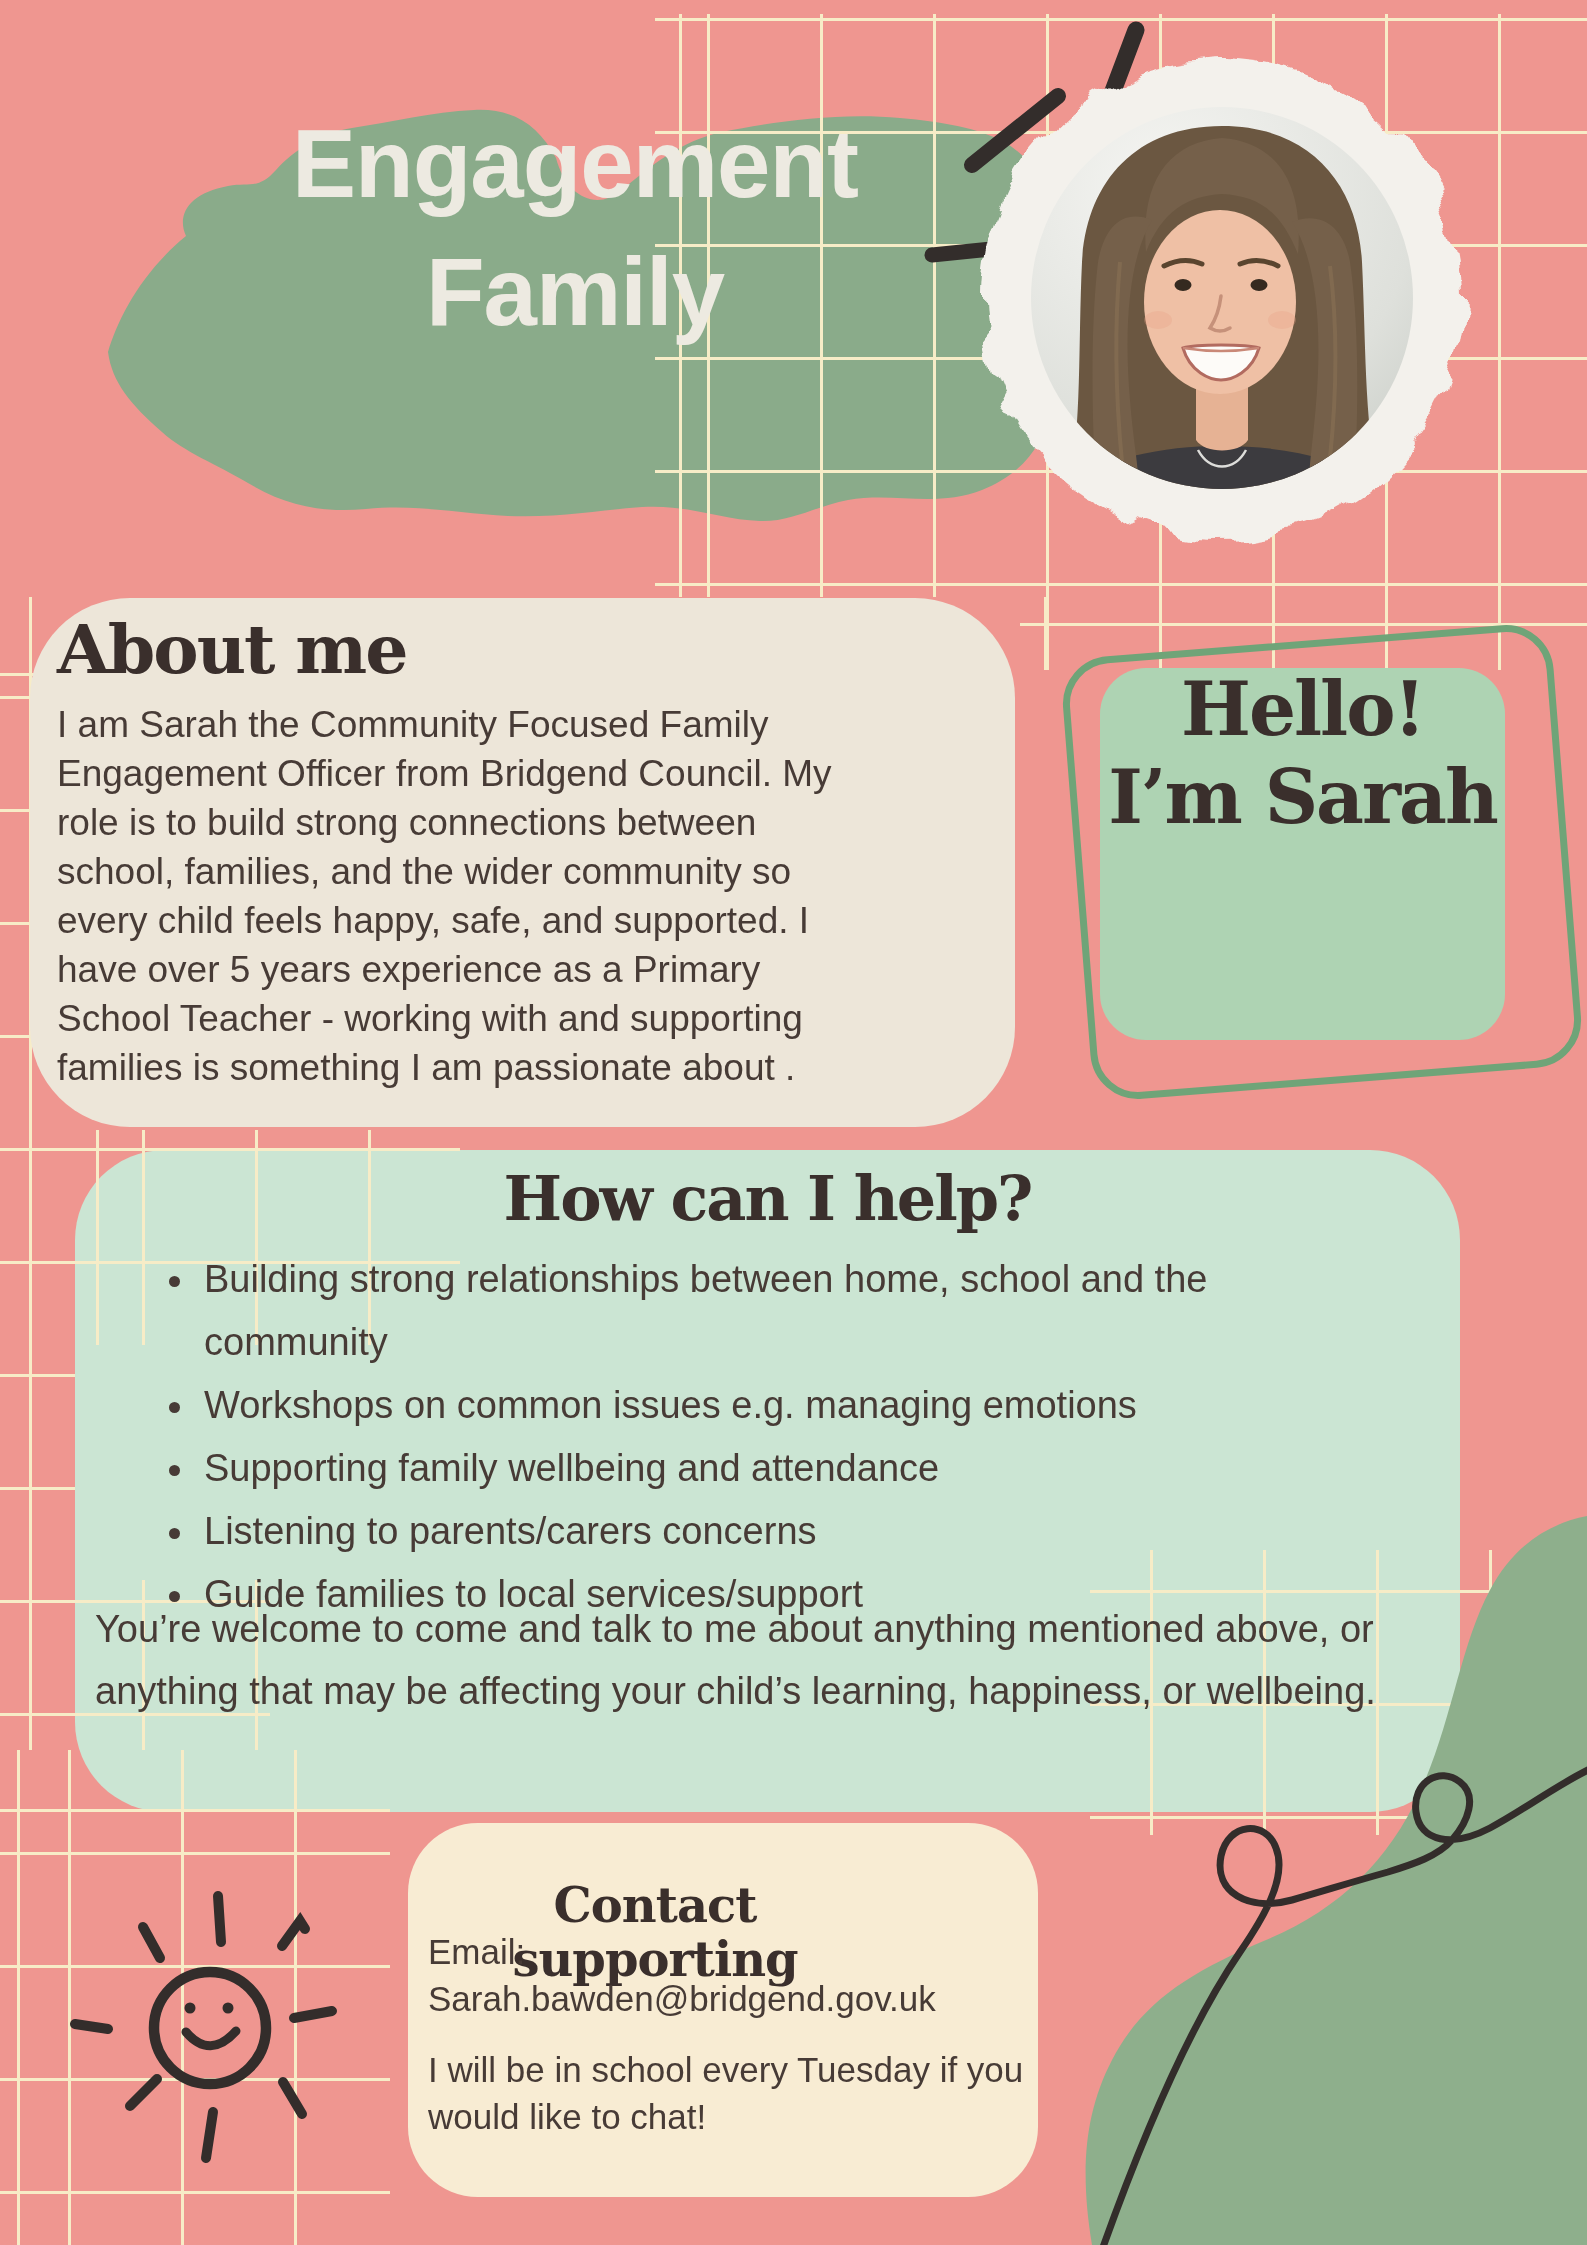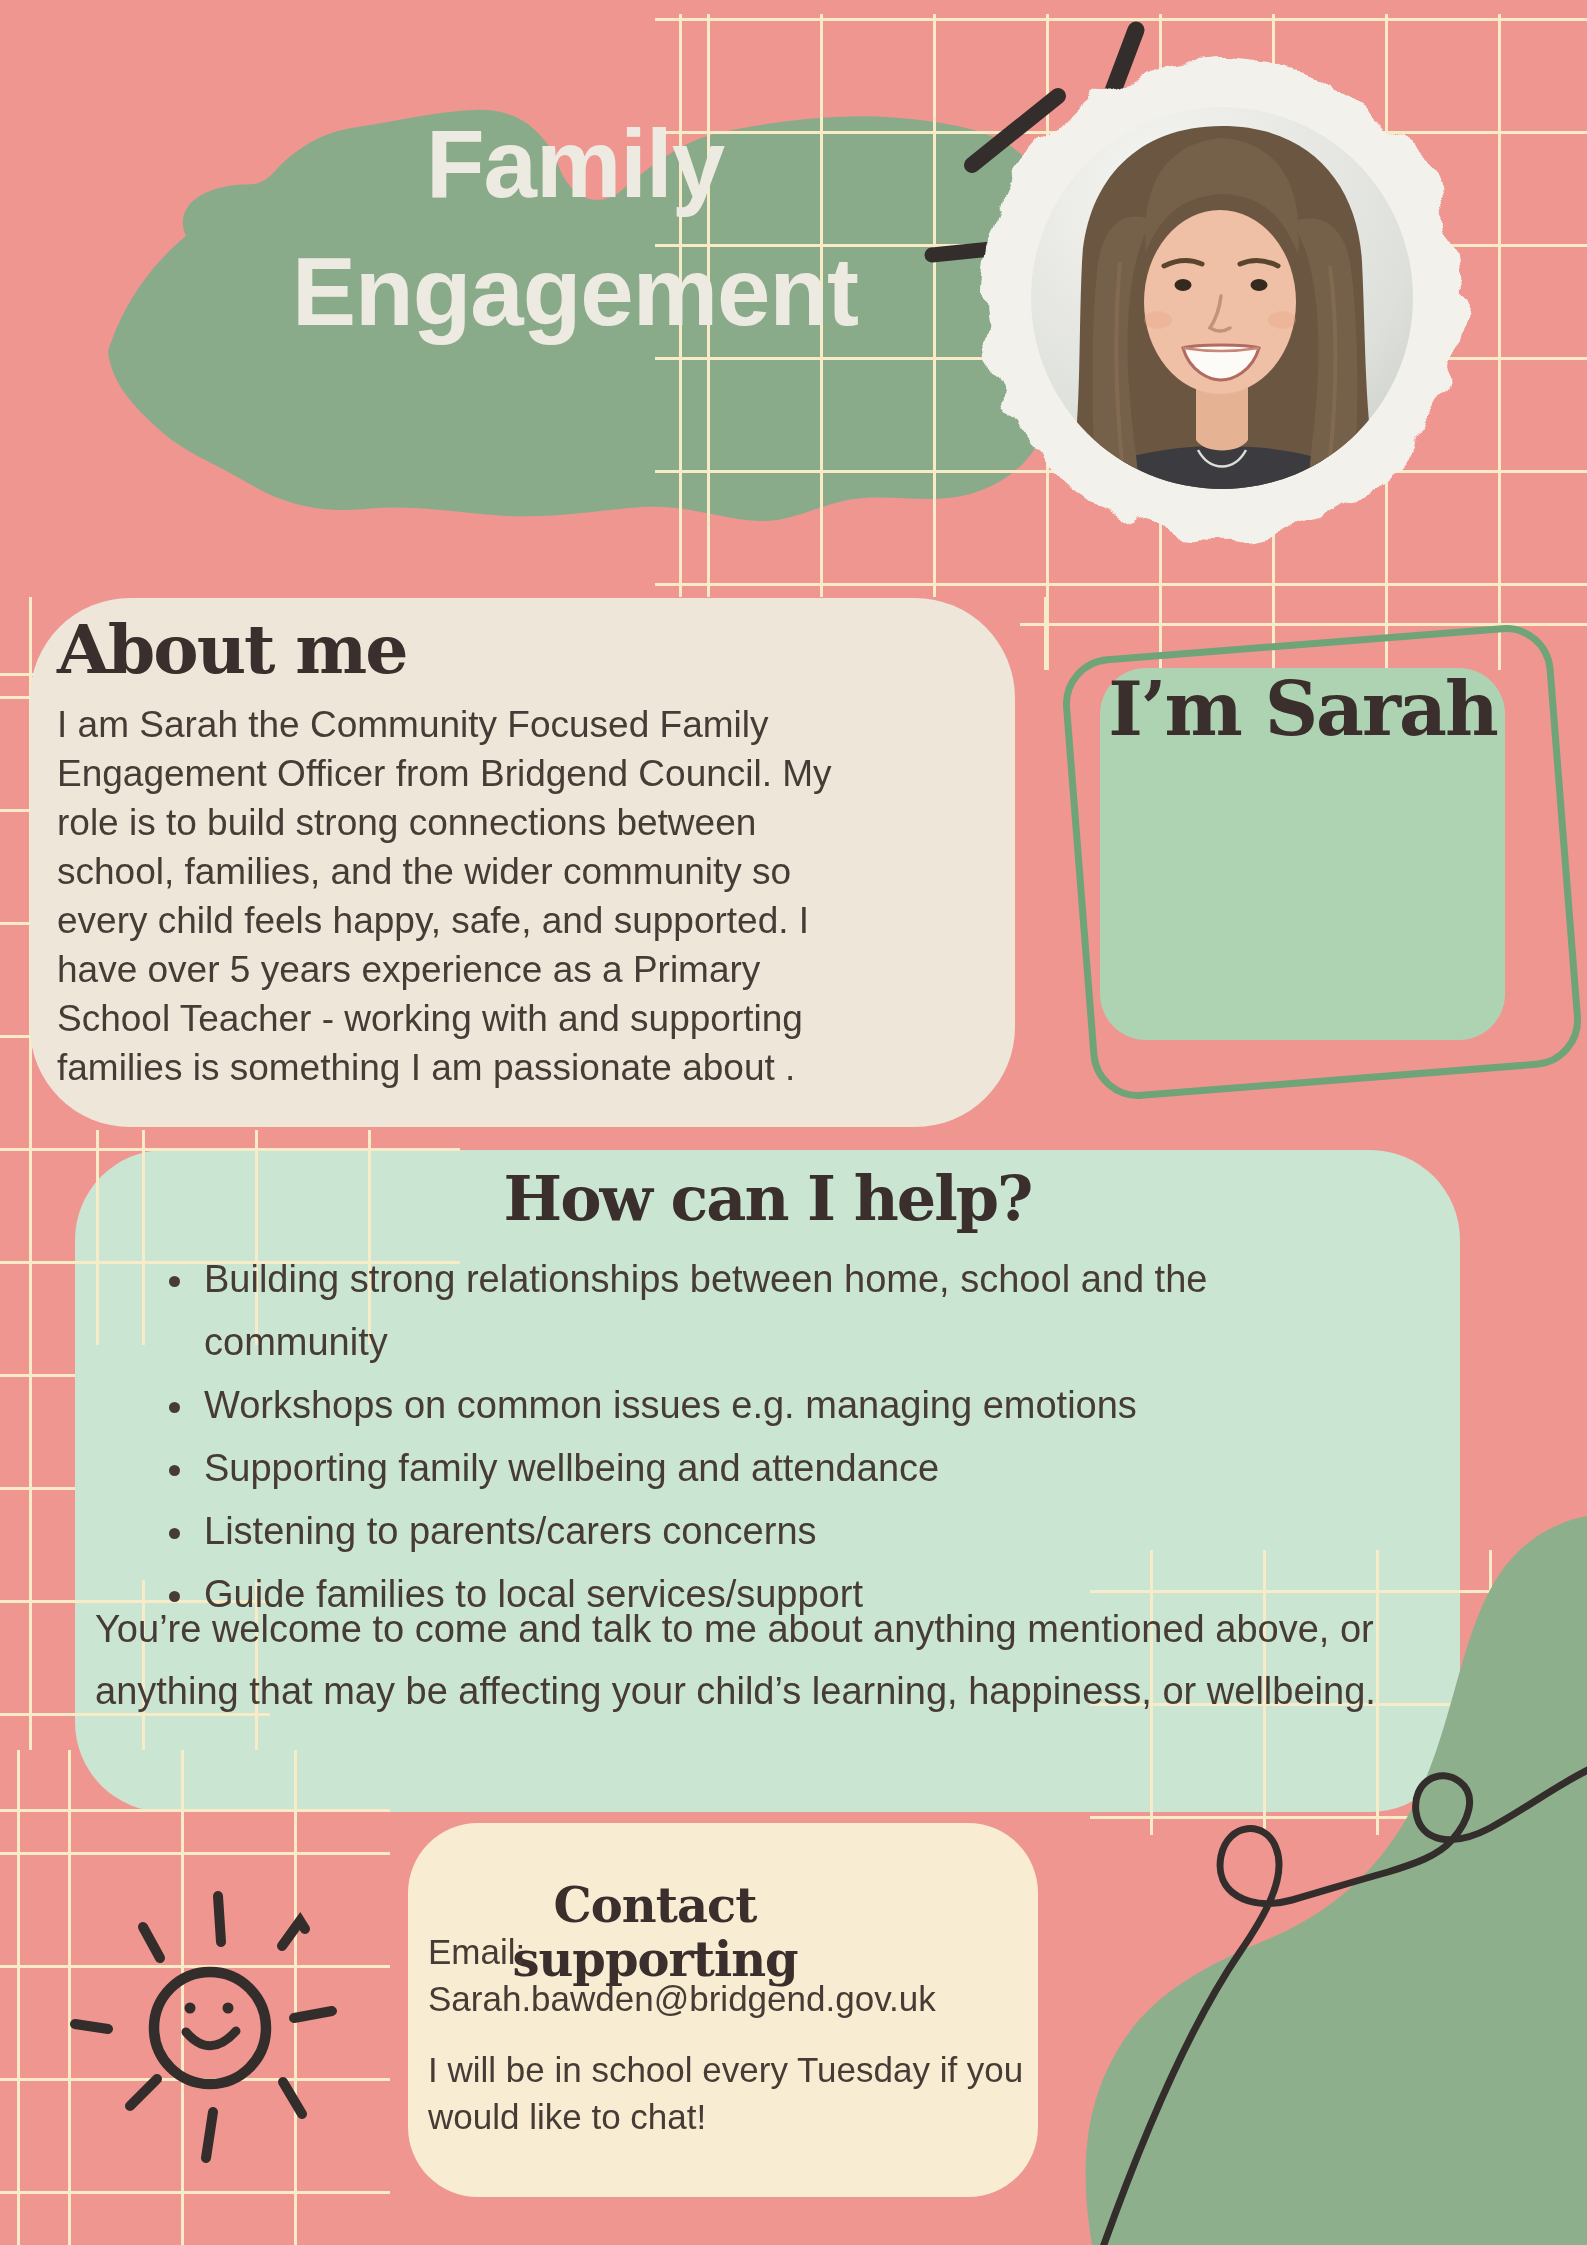--- a/index.html
+++ b/index.html
@@ -79,22 +79,22 @@
 
   <div class="grid" id="grid-a"></div>
   <div class="grid" id="grid-b"></div>
   <div class="grid" id="grid-ce"></div>
   <div class="grid" id="grid-d"></div>
   <div class="grid" id="grid-d2"></div>
   <div class="grid" id="grid-e"></div>
   <div class="grid" id="grid-f"></div>
 
   <div class="abs title">
+    <div>Engagement</div>
     <div>Family</div>
-    <div>Engagement</div>
   </div>
 
   <svg id="photo-layer" class="layer" viewBox="0 0 1587 2245">
     <defs>
       <filter id="torn" x="-25%" y="-25%" width="150%" height="150%">
         <feTurbulence type="fractalNoise" baseFrequency="0.018 0.02" numOctaves="3" seed="8" result="n"></feTurbulence>
         <feDisplacementMap in="SourceGraphic" in2="n" scale="34" xChannelSelector="R" yChannelSelector="G"></feDisplacementMap>
       </filter>
       <radialGradient id="pbg" cx="35%" cy="22%" r="115%">
         <stop offset="0%" stop-color="#F5F5F2"></stop>
@@ -149,20 +149,21 @@
     </g>
   </svg>
 
   <div class="abs about-card"></div>
   <div class="abs about-heading">About me</div>
   <div class="abs about-body">I am Sarah the Community Focused Family Engagement Officer from Bridgend Council. My role is to build strong connections between school, families, and the wider community so every child feels happy, safe, and supported.  I have over 5 years experience as a Primary School Teacher - working with and supporting families is something I am passionate about .</div>
 
   <div class="abs hello-outline"></div>
   <div class="abs hello-card"></div>
   <div class="abs hello-text">
+    <div>Hello!</div>
     <div class="hello-l2">I’m Sarah</div>
   </div>
 
   <div class="abs mint-card"></div>
   <div class="abs help-heading">How can I help?</div>
   <ul class="abs help-bullets">
     <li>Building strong relationships between home, school and the community</li>
     <li>Workshops on common issues e.g. managing emotions</li>
     <li>Supporting family wellbeing and attendance</li>
     <li>Listening to parents/carers concerns</li>

